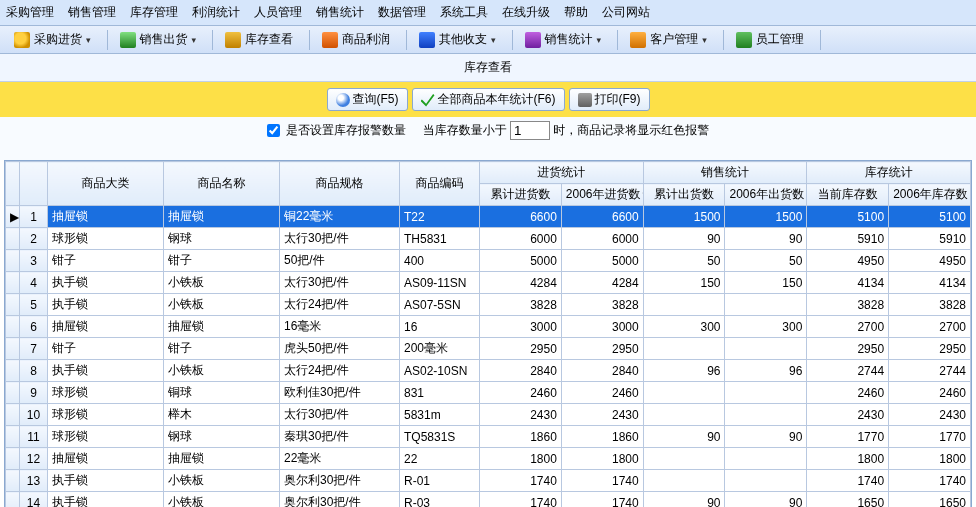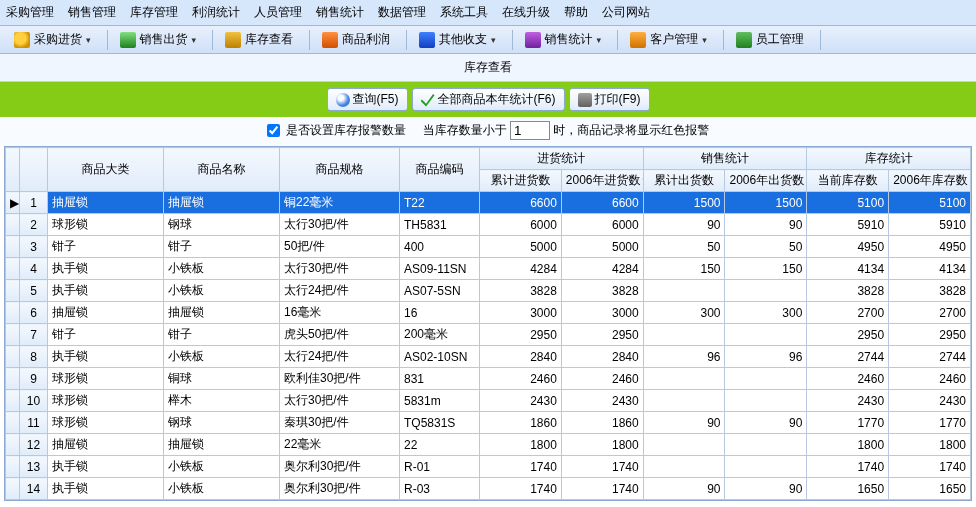--- a/index.html
+++ b/index.html
@@ -4,24 +4,24 @@
 <style>
 * { box-sizing: border-box; margin: 0; padding: 0; }
 body { font-family: "Microsoft YaHei", SimSun, sans-serif; font-size: 12px; background: #fff; width: 976px; }
 .menubar { background: #d6e6fb; padding: 4px 6px; border-bottom: 1px solid #a0b8d8; }
 .menubar span { margin-right: 14px; cursor: default; }
 .toolbar { background: linear-gradient(#e8f0fc, #d0e0f8); padding: 2px 8px; border-bottom: 1px solid #a0b8d8; display: flex; align-items: center; }
 .tb-btn { display: inline-flex; align-items: center; margin-right: 4px; padding: 3px 6px; cursor: pointer; }
 .tb-btn .ico { width: 16px; height: 16px; margin-right: 4px; display: inline-block; }
 .tb-btn .dd { margin-left: 4px; font-size: 9px; color: #333; }
 .title-bar { text-align: center; padding: 5px; background: #f0f6ff; border-bottom: 1px solid #c0d0e8; }
-.action-row { text-align: center; padding: 6px; background: #84cc16; }
+.action-row { text-align: center; padding: 6px; background: #fde047; }
 .action-btn { display: inline-flex; align-items: center; border: 1px solid #8aa8d0; border-radius: 3px; padding: 2px 8px; margin: 0 2px; background: linear-gradient(#fff, #e0ecfa); cursor: pointer; }
 .action-btn .ai { width: 14px; height: 14px; margin-right: 3px; display: inline-block; }
-.filter-row { text-align: center; padding: 4px 0 6px; background: #f8fbff; }
+.filter-row { text-align: center; padding: 4px 0 20px; background: #f8fbff; }
 .filter-row input[type=checkbox] { vertical-align: middle; margin-right: 3px; }
 .filter-row input[type=text] { width: 40px; border: 1px solid #888; padding: 1px 3px; vertical-align: middle; }
 .grid-wrap { border: 1px solid #8aa8d0; margin: 0 4px; }
 table { border-collapse: collapse; width: 100%; table-layout: fixed; }
 th, td { border: 1px solid #b8c8e0; padding: 2px 4px; font-size: 12px; height: 18px; overflow: hidden; white-space: nowrap; }
 th { background: linear-gradient(#f4f8fe, #e0ecfa); font-weight: normal; text-align: center; }
 td { background: #fff; }
 td.num { text-align: right; }
 td.rownum { background: linear-gradient(#f4f8fe, #e0ecfa); text-align: center; width: 28px; }
 tr.sel td { background: #1a6fe0; color: #fff; }

